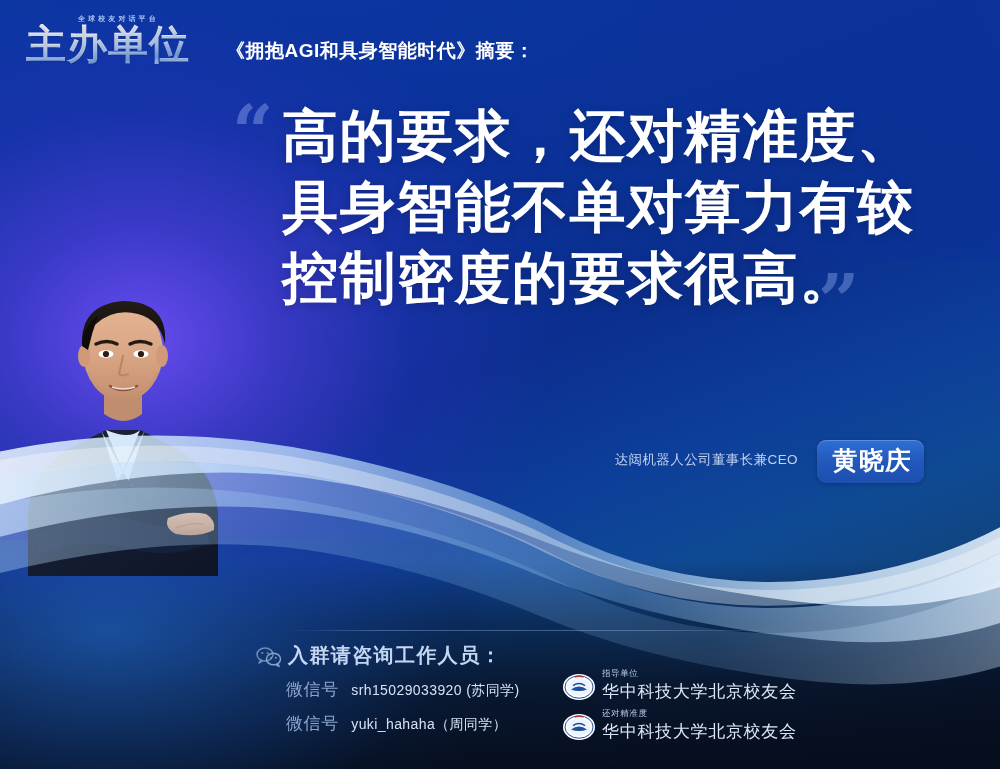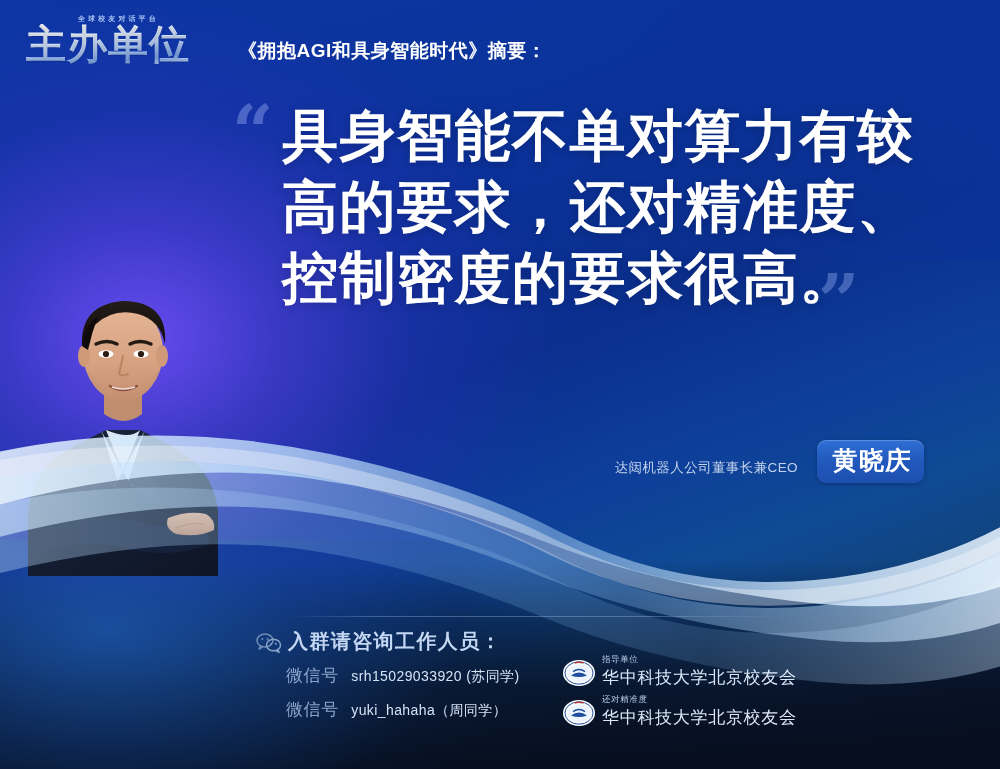--- a/index.html
+++ b/index.html
@@ -82,21 +82,21 @@
     background:linear-gradient(175deg,#ffffff 0%,#e8f1ff 30%,#b9d2f8 58%,#7fa8e8 82%,#cfe0fb 100%);
     -webkit-background-clip:text; background-clip:text;
     -webkit-text-fill-color:transparent; color:transparent;
     text-shadow:0 1px 0 rgba(0,0,0,0.12);
     white-space:nowrap;
     font-family:"DejaVu Sans","Liberation Sans",sans-serif;
   }
   .header-subtitle {
     position:absolute; left:226px; top:38px;
     font-size:19px; font-weight:700; color:#ffffff;
-    letter-spacing:0.5px; white-space:nowrap;margin-left:12px;
+    letter-spacing:0.5px; white-space:nowrap;
   }
 
   
   .quote-open {
     position:absolute; left:232px; top:103px;
     font-size:72px; line-height:0.8; font-weight:900;
     color:rgba(150,175,240,0.42);
     font-family:"DejaVu Serif","Liberation Serif",serif;
     user-select:none;
   }
@@ -121,34 +121,33 @@
   
   .portrait { position:absolute; left:18px; top:286px; width:240px; height:290px; }
   .portrait svg { display:block; }
 
   
   .attribution { position:absolute; left:600px; top:440px; width:310px; height:42px; }
   .attr-role {
     position:absolute; right:112px; top:11px;
     font-size:13.5px; color:#c2d2ee; letter-spacing:0.4px;
     white-space:nowrap;
-    margin-top:8px;
   }
   .name-badge {
     position:absolute; right:-14px; top:0px;
     padding:6px 12px 8px 16px;
     border-radius:9px;
     background:linear-gradient(180deg,#2f6fd6 0%,#2259bd 48%,#1d4fae 100%);
     box-shadow:0 1px 4px rgba(0,0,30,0.28), inset 0 1px 0 rgba(255,255,255,0.22);
     font-size:25px; font-weight:800; color:#ffffff;
     letter-spacing:1.5px; white-space:nowrap; line-height:1.15;
   }
 
   
-  .footer { position:absolute; left:0; top:604px; width:888px; height:151px; }
+  .footer { position:absolute; left:0; top:618px; width:888px; height:151px; }
   .footer-divider {
     position:absolute; left:288px; top:12px; width:500px; height:1px;
     background:linear-gradient(90deg,
       rgba(150,180,230,0) 0%,
       rgba(150,180,230,0.38) 18%,
       rgba(150,180,230,0.40) 72%,
       rgba(150,180,230,0) 100%);
   }
   .wechat-icon { position:absolute; left:256px; top:28px; width:26px; height:22px; }
   .footer-heading {
@@ -292,22 +291,22 @@
   <div class="header">
     <div class="logo-block">
       <div class="logo-tagline">全球校友对话平台</div>
       <div class="logo-main">主办单位</div>
     </div>
     <div class="header-subtitle">《拥抱AGI和具身智能时代》摘要：</div>
   </div>
 
   <div class="quote-open">“</div>
   <div class="quote-body">
+    <div class="quote-line">高的要求，还对精准度、</div>
     <div class="quote-line">具身智能不单对算力有较</div>
-    <div class="quote-line">高的要求，还对精准度、</div>
     <div class="quote-line">控制密度的要求很高。</div>
   </div>
   <div class="quote-close">”</div>
 
   <div class="attribution">
     <div class="attr-role">达闼机器人公司董事长兼CEO</div>
     <div class="name-badge">黄晓庆</div>
   </div>
 
   <div class="footer">

